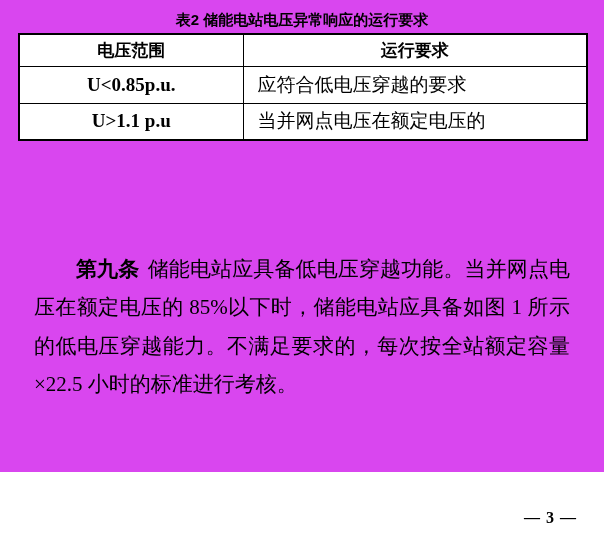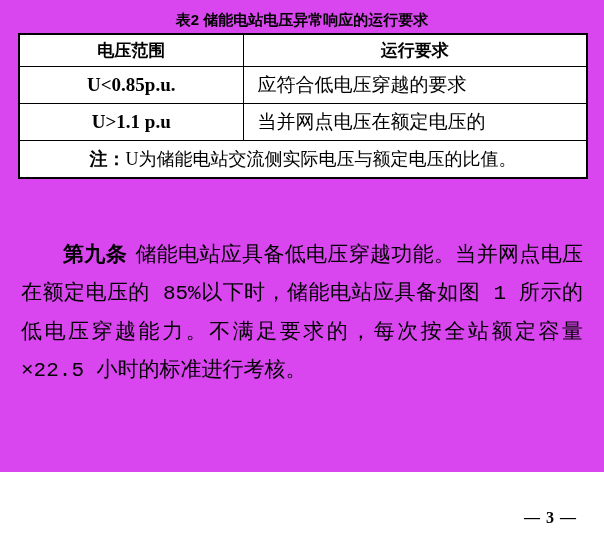--- a/index.html
+++ b/index.html
@@ -73,21 +73,21 @@
   .body-text {
     position: absolute;
     top: 234px; left: 18px;
     width: 568px;
     font-size: 21px;
     line-height: 38.4px;
     text-align: justify;
     text-justify: inter-character;
     color: #000000;
   }
-  .para { text-indent: 2em; margin: 3px; font-family: Liberation Mono, monospace; }
+  .para { text-indent: 2em; margin: 16px; }
   .article-label {
     font-weight: bold;
     padding-right: 0.4em;
   }
   .page-number {
     position: absolute;
     top: 509px; right: 27px;
     font-weight: bold;
     font-size: 16px;
     letter-spacing: 1px;
@@ -114,25 +114,20 @@
     </thead>
     <tbody>
       <tr>
         <td class="range">U&lt;0.85p.u.</td>
         <td class="req">应符合低电压穿越的要求</td>
       </tr>
       <tr>
         <td class="range">U&gt;1.1 p.u</td>
         <td class="req">当并网点电压在额定电压的</td>
       </tr>
-      <tr>
-        <td class="note" colspan="2">
-          <span class="note-label">注：</span><span>U为储能电站交流侧实际电压与额定电压的比值。</span>
-        </td>
-      </tr>
     </tbody>
   </table>
 
   <div class="body-text">
     <p class="para">
       <span class="article-label">第九条</span><span>储能电站应具备低电压穿越功能。当并网点电压在额定电压的 85%以下时，储能电站应具备如图 1 所示的低电压穿越能力。不满足要求的，每次按全站额定容量×22.5 小时的标准进行考核。</span>
     </p>
   </div>
 
   <div class="page-number">— 3 —</div>

